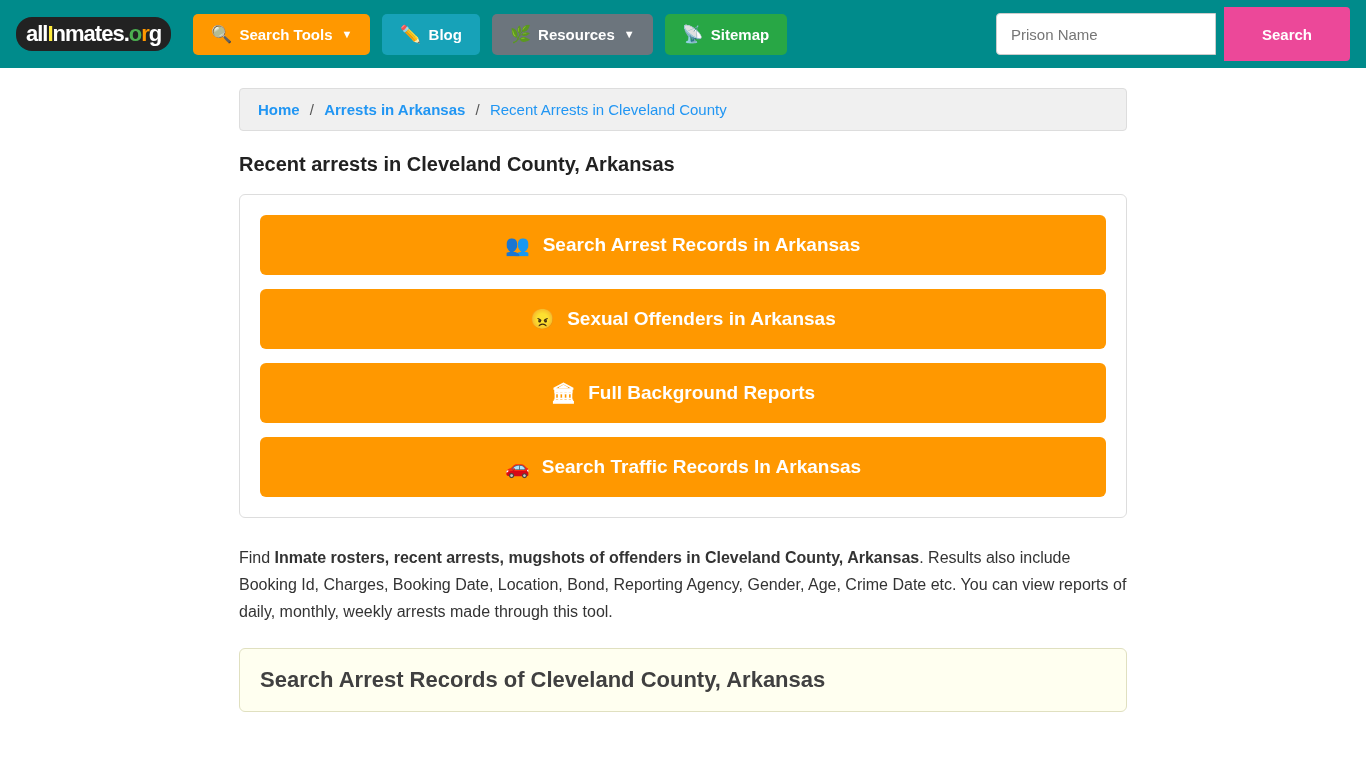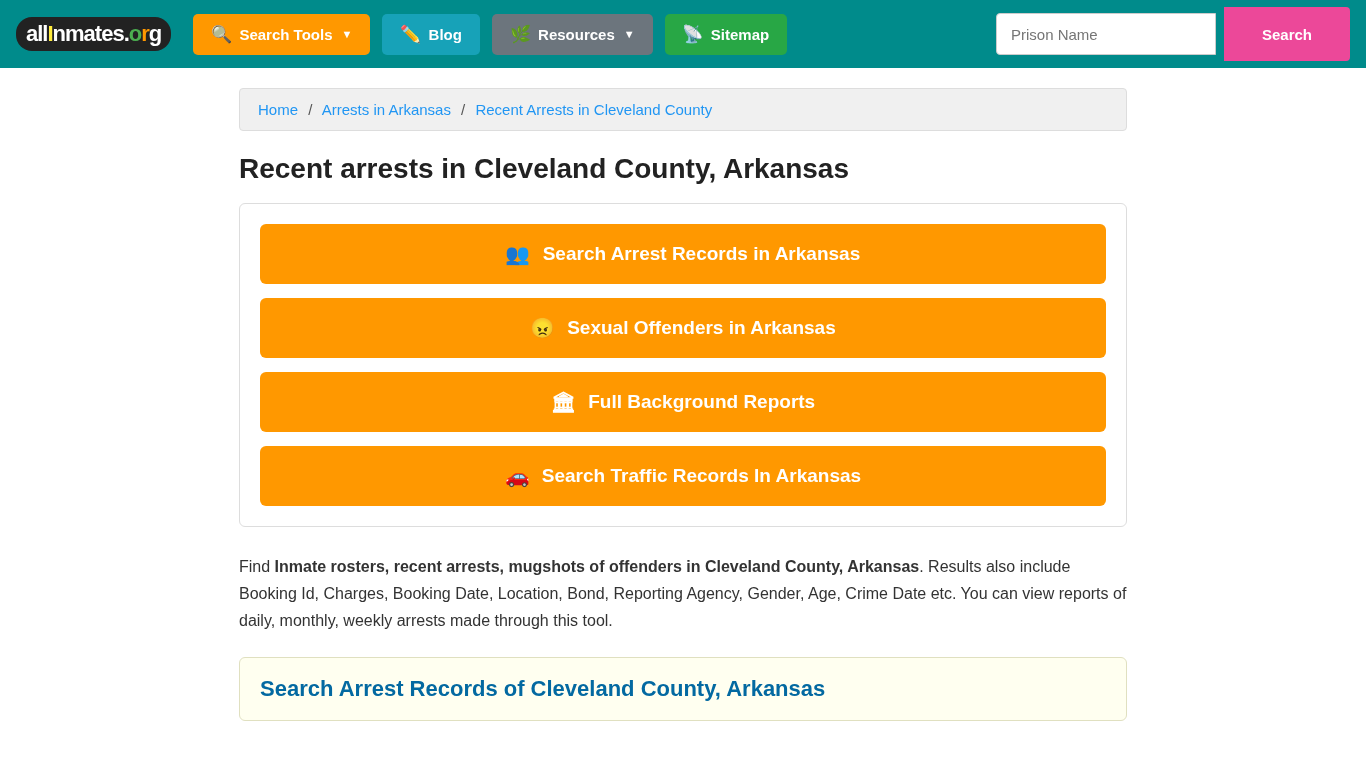--- a/index.html
+++ b/index.html
@@ -89,27 +89,28 @@
       background: #f0f0f0;
       border: 1px solid #ddd;
       border-radius: 4px;
       padding: 12px 18px;
       margin-bottom: 22px;
       font-size: 15px;
     }
     .breadcrumb a {
       color: #2196f3;
       text-decoration: none;
+      font-weight: bold;
     }
     .breadcrumb .sep { color: #555; margin: 0 6px; }
     .breadcrumb .current { color: #2196f3; }
 
     
     .page-title {
-      font-size: 28px;
+      font-size: 20px;
       font-weight: bold;
       color: #222;
       margin-bottom: 18px;
     }
 
     
     .card {
       border: 1px solid #ddd;
       border-radius: 6px;
       padding: 20px;
@@ -148,21 +149,21 @@
     .description strong { font-weight: bold; }
 
     
     .search-arrest-section {
       background: #fffff0;
       border: 1px solid #e0e0c0;
       border-radius: 6px;
       padding: 18px 20px;
     }
     .search-arrest-section h2 {
-      color: #0369a1;
+      color: #404040;
       font-size: 22px;
       font-weight: bold;
     }
   </style>
 </head>
 <body>
 
 <nav class="navbar">
   <div class="logo">
     <span>all</span><span class="yellow">I</span><span>nmates.</span><span class="green">o</span><span class="orange">r</span><span>g</span>

